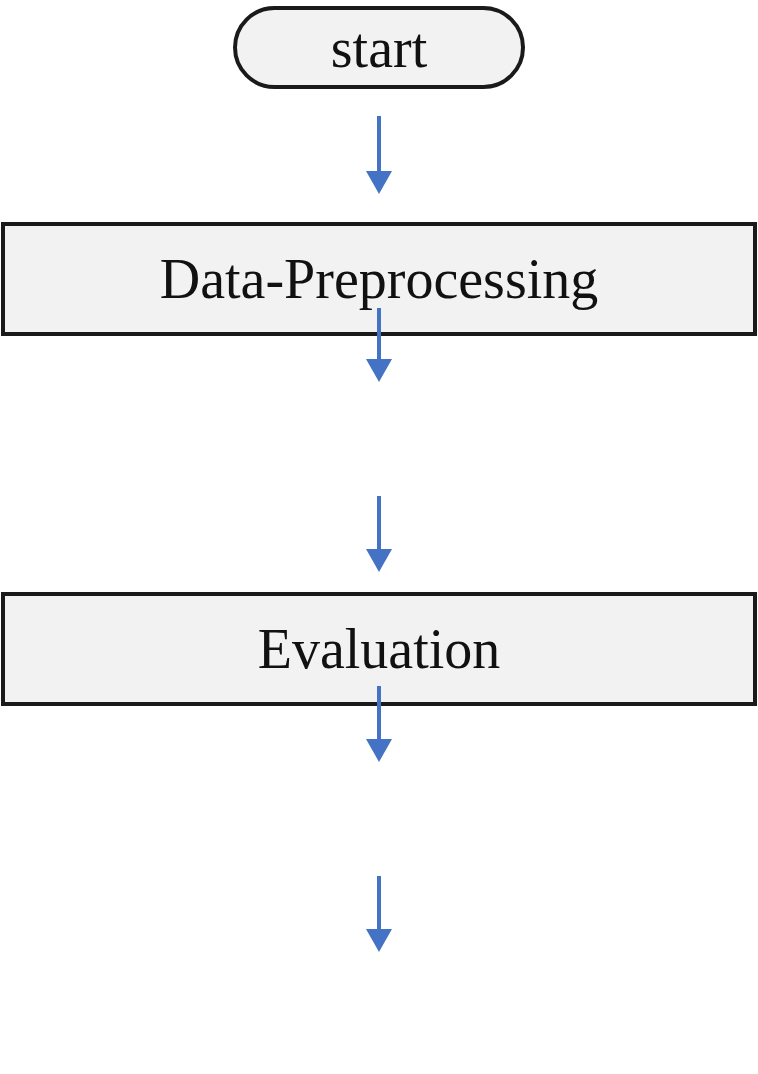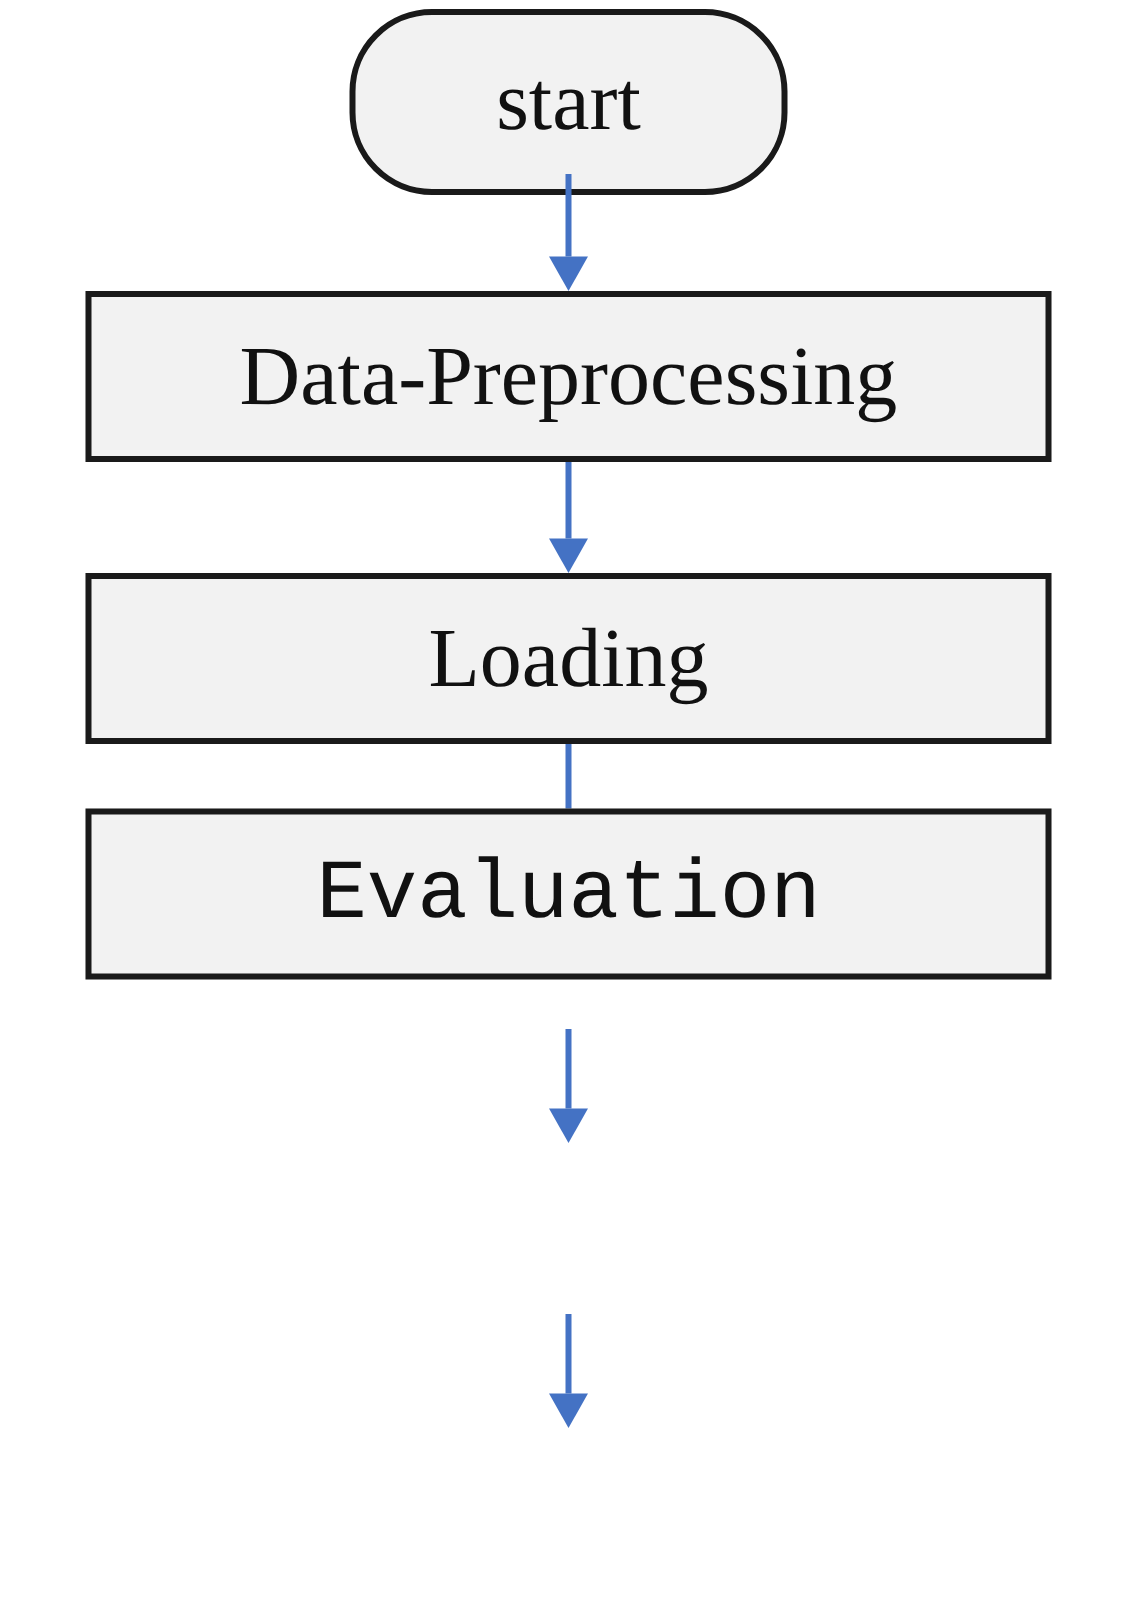--- a/index.html
+++ b/index.html
@@ -28,32 +28,33 @@
     align-items: center;
     justify-content: center;
     background: var(--node-fill);
     border: 4px solid var(--node-border);
     font-size: 56px;
     line-height: 1;
     text-align: center;
   }
   .terminator {
     width: 292px;
-    height: 124px;
+    height: 83px;
     border-radius: 55px;
     border-width: 4px;
   }
   .process {
-    width: 644px;
+    width: 756px;
     height: 114px;
+    margin-top: 28px;
   }
   .node-start        { top: 6px; }
   .node-preprocess   { top: 194px; }
   .node-loading      { top: 382px; }
-  .node-evaluation   { top: 539px; font-family: Liberation Mono, monospace; }
+  .node-evaluation   { top: 564px; }
   .node-visualization{ top: 762px; }
   .node-end          { top: 952px; }
 
   .arrow {
     position: absolute;
     left: 50%;
     transform: translateX(-50%);
     width: 26px;
     display: flex;
     flex-direction: column;
@@ -93,23 +94,20 @@
 
   <div class="node process node-preprocess">
     <span>Data-Preprocessing</span>
   </div>
 
   <div class="arrow arrow-2">
     <div class="shaft"></div>
     <div class="head"></div>
   </div>
 
-  <div class="node process node-loading">
-    <span>Loading</span>
-  </div>
 
   <div class="arrow arrow-3">
     <div class="shaft"></div>
     <div class="head"></div>
   </div>
 
   <div class="node process node-evaluation">
     <span>Evaluation</span>
   </div>
 

